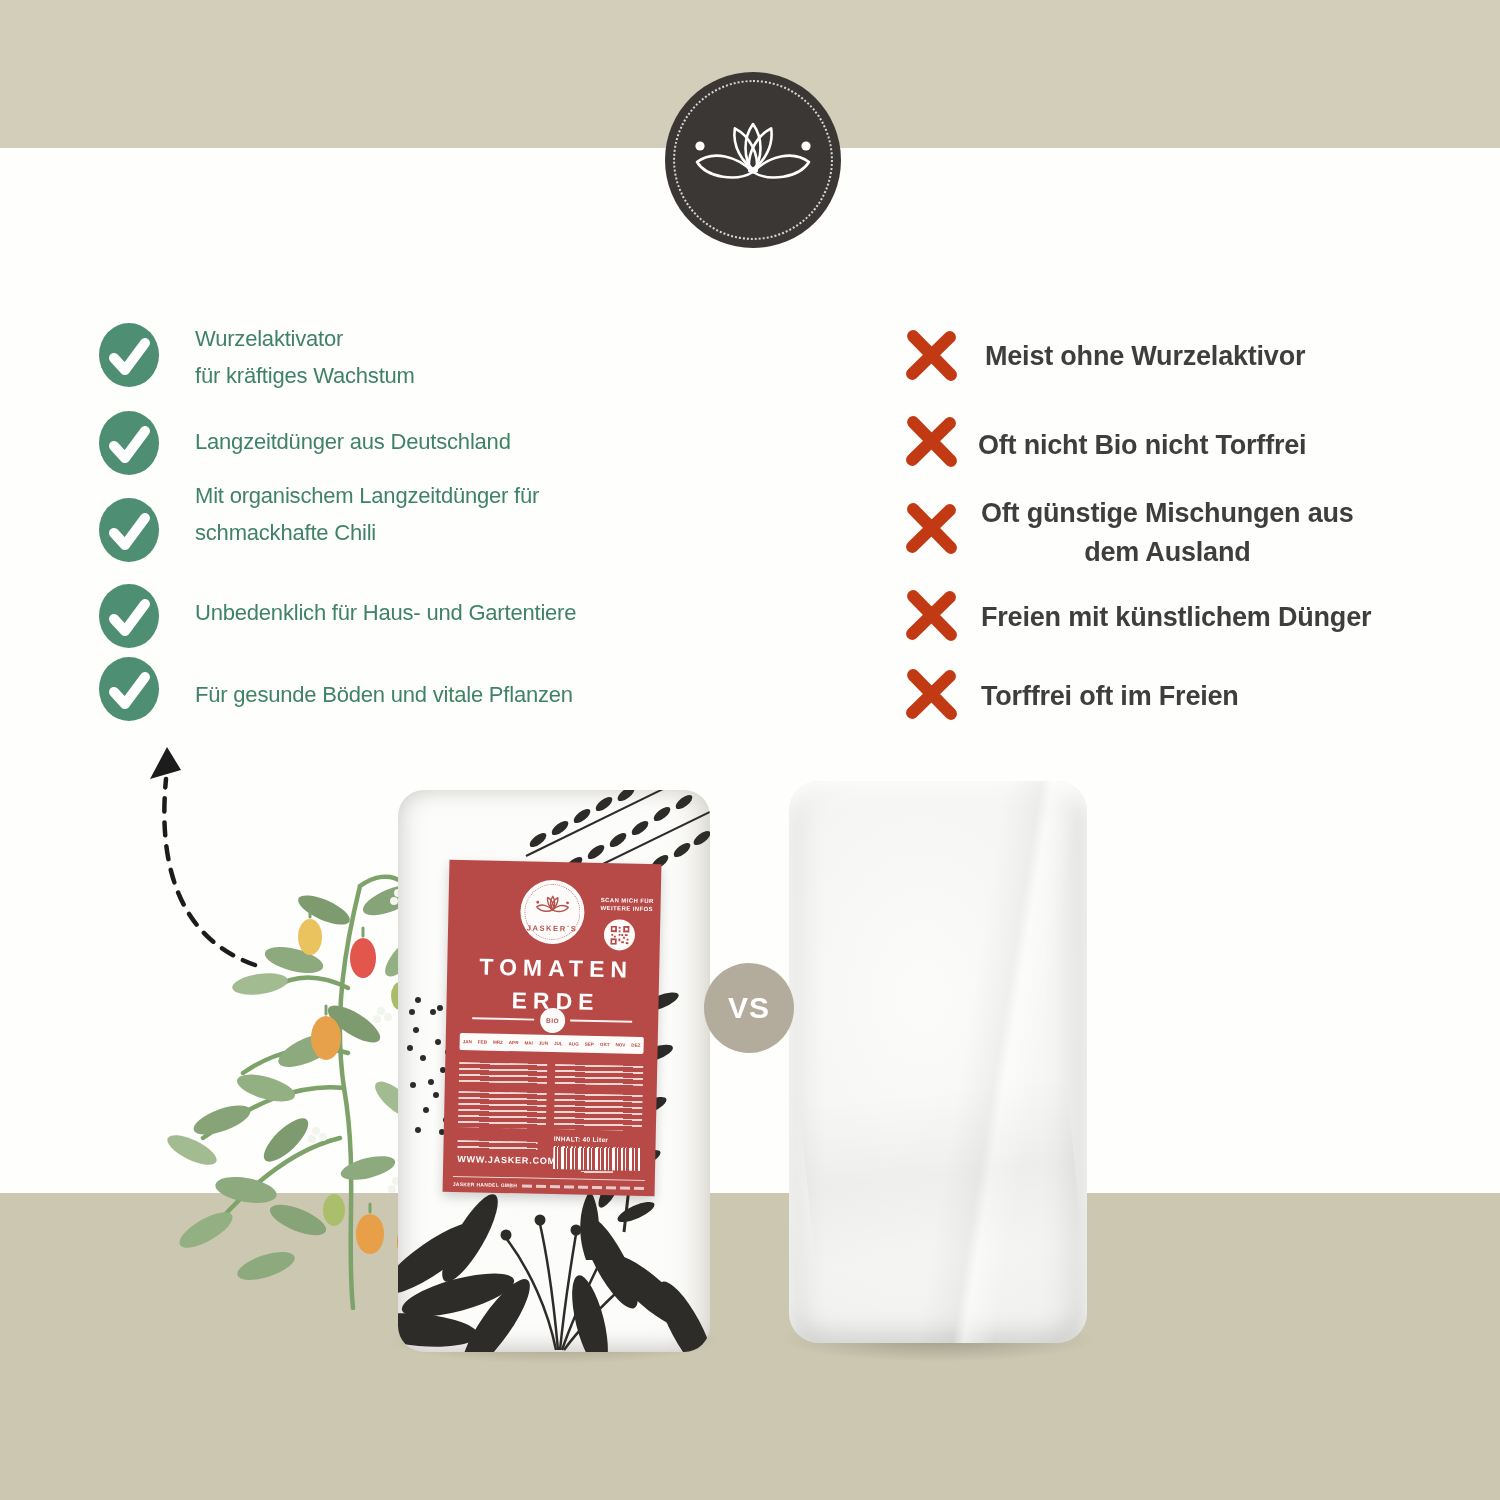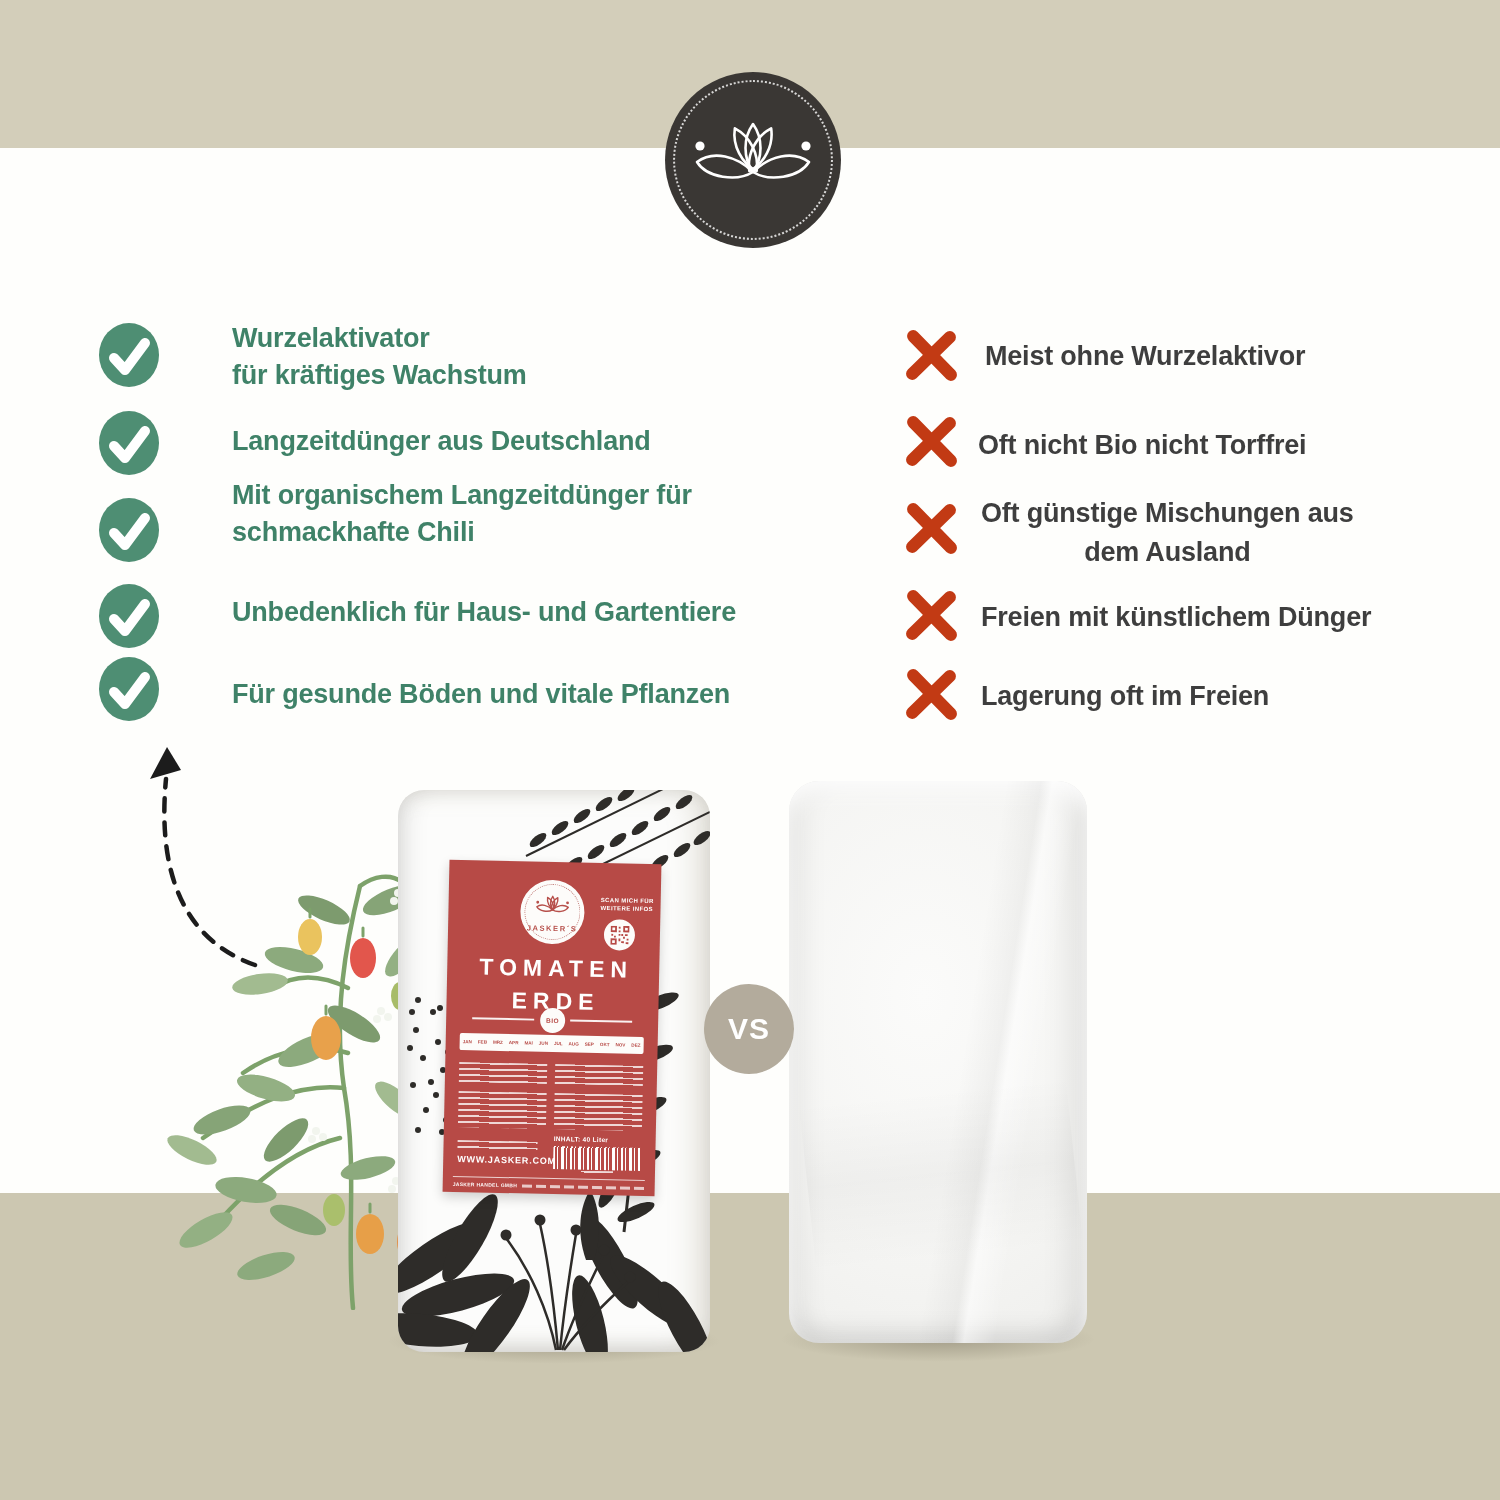--- a/index.html
+++ b/index.html
@@ -8,22 +8,22 @@
   
   .band-top{position:absolute;left:0;top:0;width:1500px;height:148px;background:#d3ceba;}
   .band-bottom{position:absolute;left:0;top:1193px;width:1500px;height:307px;background:#ccc7b1;}
   
   .logo-badge{position:absolute;left:665px;top:72px;width:176px;height:176px;border-radius:50%;
               background:#3a3734;z-index:4;}
   .logo-ring{position:absolute;inset:8px;border-radius:50%;border:2px dotted rgba(255,255,255,.8);}
   .logo-badge svg{position:absolute;left:50%;top:50%;transform:translate(-50%,-50%);}
   
   .icon-abs{position:absolute;z-index:4;}
-  .benefit-text{position:absolute;z-index:4;color:#3f8268;font-weight:bold;font-size:27px;
-                line-height:37px;letter-spacing:-0.2px;white-space:pre-line;margin-left:37px;}
+  .benefit-text{position:absolute;z-index:4;color:#3f8268;font-weight:normal;font-size:22px;
+                line-height:37px;letter-spacing:-0.2px;white-space:pre-line;}
   .drawback-text{position:absolute;z-index:4;color:#3e3e3e;font-weight:bold;font-size:27px;
                  line-height:39px;letter-spacing:-0.2px;white-space:pre-line;text-align:center;}
   
   .arrow{position:absolute;left:140px;top:745px;z-index:5;}
   .plant{position:absolute;left:148px;top:838px;z-index:2;}
   
   .bag-shadow{position:absolute;z-index:1;border-radius:50%;
               background:radial-gradient(ellipse at 50% 50%,rgba(70,62,45,.30) 0%,rgba(70,62,45,0) 70%);}
   .shadow-l{left:386px;top:1318px;width:336px;height:46px;}
   .shadow-r{left:779px;top:1316px;width:318px;height:46px;}
@@ -65,21 +65,21 @@
   .inhalt{position:absolute;left:110px;top:273px;color:#fff;font-size:6.5px;font-weight:bold;letter-spacing:.3px;}
   .barcode{position:absolute;left:110px;top:284px;width:88px;height:23px;
            background-image:repeating-linear-gradient(90deg,#fff 0 2px,transparent 2px 4px,
              #fff 4px 5px,transparent 5px 8px,#fff 8px 11px,transparent 11px 13px,#fff 13px 14px,transparent 14px 17px);}
   .barcode-num{position:absolute;left:138px;top:308px;width:32px;height:3px;}
   .lab-divider{position:absolute;left:10px;top:316px;width:192px;height:1px;background:rgba(255,255,255,.75);}
   .lab-bottom{position:absolute;left:10px;top:321px;width:192px;display:flex;align-items:center;}
   .lab-bottom span{color:rgba(255,255,255,.95);font-size:5px;font-weight:bold;letter-spacing:.3px;white-space:nowrap;}
   .lab-bottom .micro{flex:1;height:3px;margin-left:5px;background:repeating-linear-gradient(90deg,rgba(255,255,255,.7) 0 10px,transparent 10px 14px);}
   
-  .vs{position:absolute;left:704px;top:984px;width:90px;height:90px;border-radius:50%;background:#b3ab9c;
+  .vs{position:absolute;left:704px;top:963px;width:90px;height:90px;border-radius:50%;background:#b3ab9c;
       display:flex;align-items:center;justify-content:center;color:#fff;font-weight:bold;
       font-size:30px;letter-spacing:1px;z-index:4;}
   
   .bag2{position:absolute;left:789px;top:781px;width:298px;height:562px;z-index:3;border-radius:30px;
         background:radial-gradient(120% 90% at 45% 38%,#fbfbfa 0%,#f4f4f2 55%,#ebebe9 100%);
         box-shadow:inset 0 12px 20px rgba(255,255,255,.9),
                    inset 0 -16px 22px rgba(0,0,0,.06),
                    inset -20px 0 28px rgba(0,0,0,.07),
                    inset 18px 0 24px rgba(0,0,0,.05);overflow:hidden;}
   .crease1{position:absolute;left:58%;top:-10%;width:26%;height:120%;transform:rotate(9deg);
@@ -164,21 +164,21 @@
 dem Ausland</div>
 
     <svg class="icon-abs" style="left:903px;top:587px" width="57" height="57" viewBox="0 0 56 56">
       <path d="M10 9 L47 47 M46 10 L9 46" stroke="#c23a14" stroke-width="12" stroke-linecap="round"></path>
     </svg>
     <div class="drawback-text" style="left:981px;top:598px">Freien mit künstlichem Dünger</div>
 
     <svg class="icon-abs" style="left:903px;top:666px" width="57" height="57" viewBox="0 0 56 56">
       <path d="M10 9 L47 47 M46 10 L9 46" stroke="#c23a14" stroke-width="12" stroke-linecap="round"></path>
     </svg>
-    <div class="drawback-text" style="left:981px;top:677px">Lagerung oft im Freien</div>
+    <div class="drawback-text" style="left:981px;top:677px">Torffrei oft im Freien</div>
   </div>
 
   <svg class="arrow" width="130" height="235" viewBox="0 0 130 235">
     <path d="M115,220 C52,198 16,140 26,34" fill="none" stroke="#1c1c1c" stroke-width="4.5" stroke-dasharray="13 11" stroke-linecap="round"></path>
     <polygon points="27,2 10,34 41,25" fill="#1c1c1c"></polygon>
   </svg>
 
   <svg class="plant" width="330" height="472" viewBox="0 0 330 472">
     <g fill="none" stroke="#7da26a" stroke-width="4.5" stroke-linecap="round">
       <path d="M205,470 C198,400 210,330 196,250 C185,175 198,105 212,48"></path>

